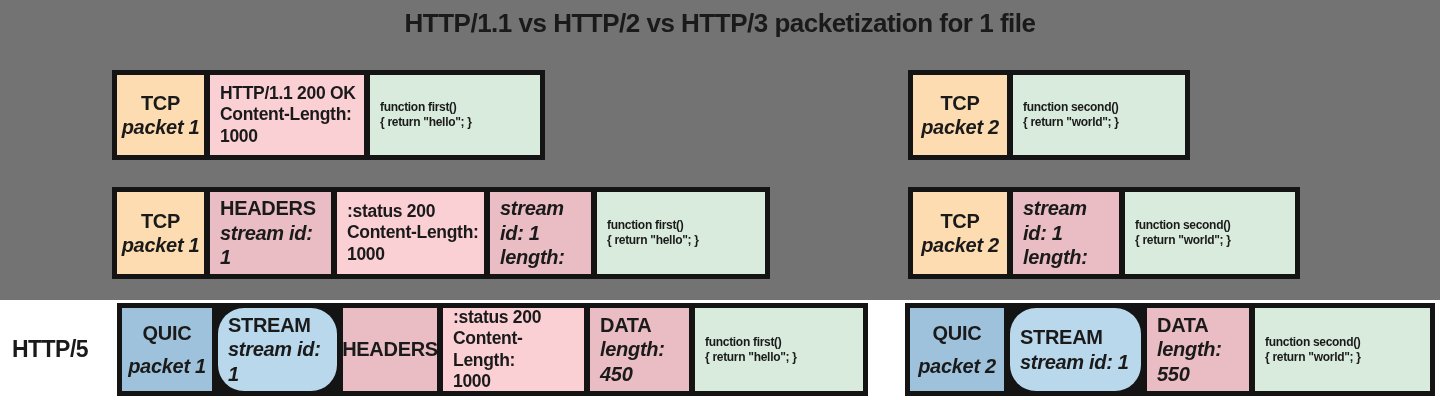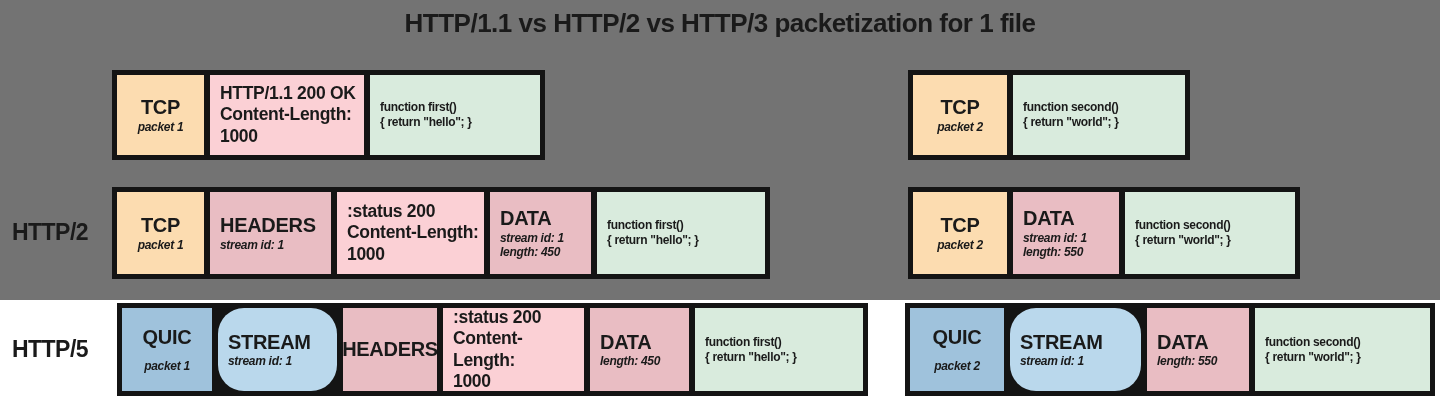--- a/index.html
+++ b/index.html
@@ -22,21 +22,21 @@
   .seg.left   { align-items:flex-start; text-align:left; padding-left:10px; padding-right:4px; }
 
   .c-tcp    { background:#fcdcb0; }
   .c-quic   { background:#9fc2dc;gap:9px; }
   .c-stream { background:#bad8ec;border-radius:26px; }
   .c-frame  { background:#e9bdc3; }
   .c-status { background:#fbd0d5; }
   .c-code   { background:#d9ebdd; }
 
   .h  { font-size:20px; font-weight:bold; letter-spacing:-0.3px; }
-  .i  { font-size:12px; font-style:italic; font-weight:bold; letter-spacing:-0.3px; }
+  .i  { font-size:20px; font-style:italic; font-weight:bold; letter-spacing:-0.3px; }
   .t  { font-size:17.5px; font-weight:bold; letter-spacing:-0.3px; }
   .code { font-size:12px; font-weight:bold; letter-spacing:-0.3px; }
 
   .watermark { position:absolute; left:1096px; top:306px; font-size:45px; font-weight:bold;
                color:rgba(255,255,255,0.88); white-space:nowrap; letter-spacing:1px;
                pointer-events:none; }
 </style>
 </head>
 <body>
 
@@ -65,21 +65,20 @@
     <div class="seg center c-tcp" style="flex:0 0 94px;">
       <div class="h">TCP</div>
       <div class="i">packet 2</div>
     </div>
     <div class="seg left c-code" style="flex:0 0 172px;">
       <div class="code">function second()</div>
       <div class="code">{ return "world"; }</div>
     </div>
   </div>
 
-  <div class="row-label" style="top:219px;">HTTP/2</div>
 
   <div class="packet" style="left:112px; top:187px; width:658px; height:92px;">
     <div class="seg center c-tcp" style="flex:0 0 87px;">
       <div class="h">TCP</div>
       <div class="i">packet 1</div>
     </div>
     <div class="seg left c-frame" style="flex:0 0 121px;">
       <div class="h">HEADERS</div>
       <div class="i">stream id: 1</div>
     </div>

